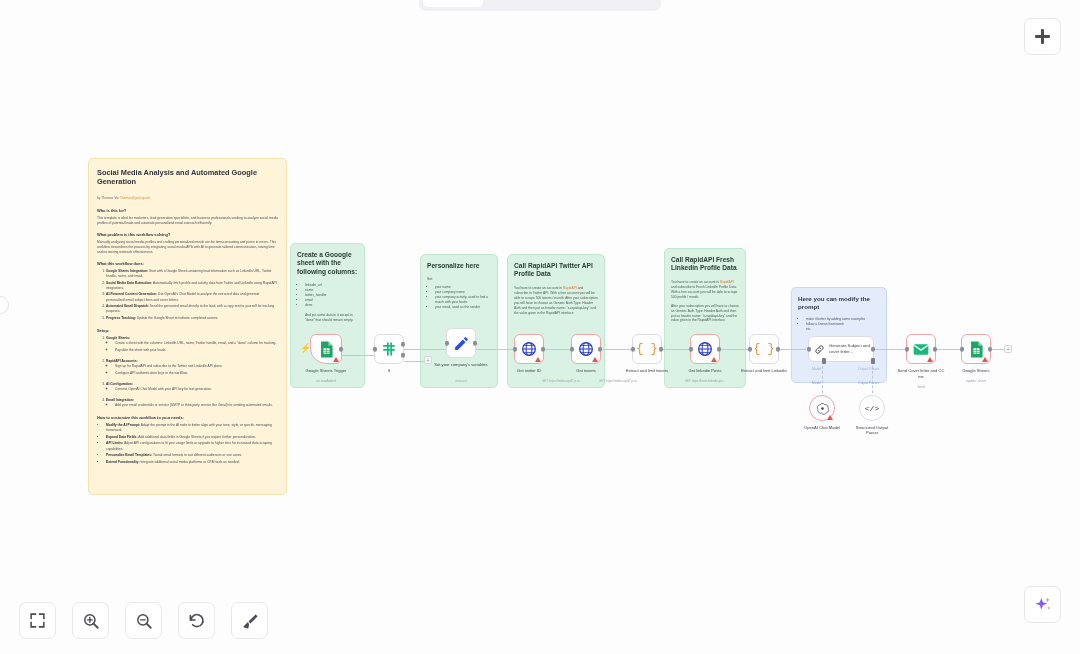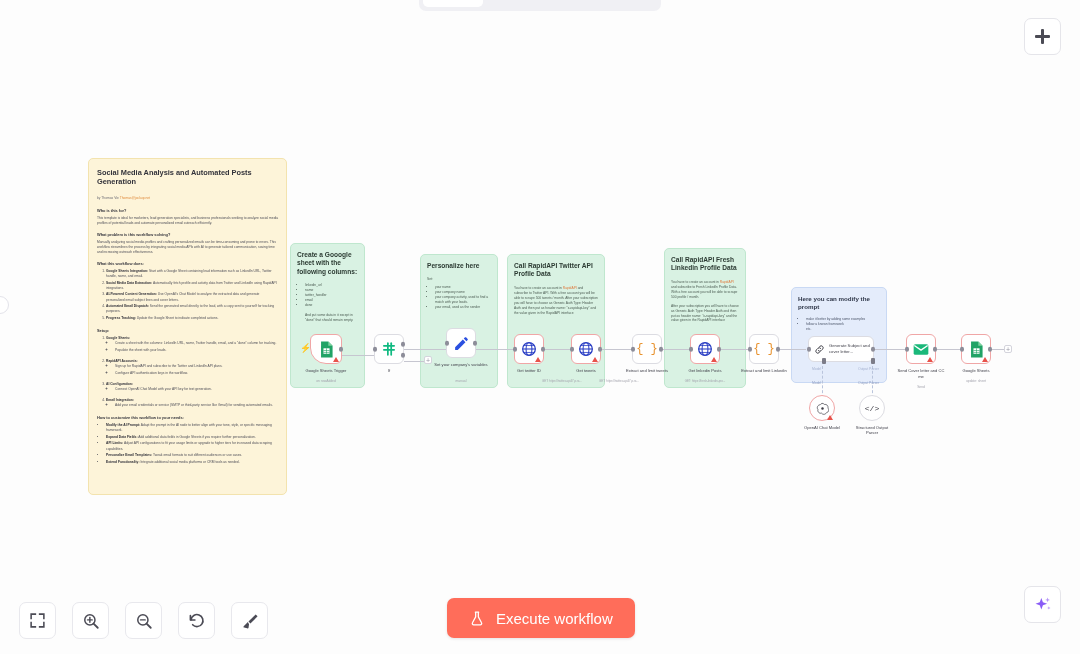--- a/index.html
+++ b/index.html
@@ -175,21 +175,21 @@
     <div class="tab active">Editor</div>
     <div class="tab">Executions</div>
     <div class="tab">Evaluations</div>
   </div>
 
   <div id="canvas">
 
     <div class="edge-circle"></div>
 
     <div class="note" id="note-doc">
-      <div class="note-title">Social Media Analysis and Automated Posts Generation</div>
+      <div class="note-title">Social Media Analysis and Automated Google Generation</div>
       <div class="byline">
         <span>by Thomas Vie </span><span class="mail">Thomas@jockup.net</span>
       </div>
 
       <h4>Who is this for?</h4>
       <p>This template is ideal for marketers, lead generation specialists, and business professionals seeking to analyze social media profiles of potential leads and automate personalized email outreach efficiently.</p>
 
       <h4>What problem is this workflow solving?</h4>
       <p>Manually analyzing social media profiles and crafting personalized emails can be time-consuming and prone to errors. This workflow streamlines the process by integrating social media APIs with AI to generate tailored communication, saving time and increasing outreach effectiveness.</p>
 
@@ -522,20 +522,14 @@
       </svg>
     </div>
     <div class="tb-btn">
       <svg width="18" height="18" viewBox="0 0 24 24">
         <path d="M19.5 3.2L10 12.7l2.6 2.6 9.5-9.5z" fill="#4b4b55"></path>
         <path d="M9.2 13.4l-5.6 5.6c-.6.6-.3 1.6.5 1.8l4.1 1c.9.2 1.8-.4 1.9-1.3l.6-4.3z" fill="#4b4b55"></path>
       </svg>
     </div>
   </div>
 
-  <button id="execute-workflow-btn">
-    <svg width="16" height="17" viewBox="0 0 24 24">
-      <path d="M9.5 2.5h5M10 2.5v7L5.2 18.4c-.8 1.4.2 3.1 1.8 3.1h10c1.6 0 2.6-1.7 1.8-3.1L14 9.5v-7" fill="none" stroke="#fff" stroke-width="1.9" stroke-linecap="round" stroke-linejoin="round"></path>
-    </svg>
-    <span>Execute workflow</span>
-  </button>
 
 </div>
 
 </body></html>

